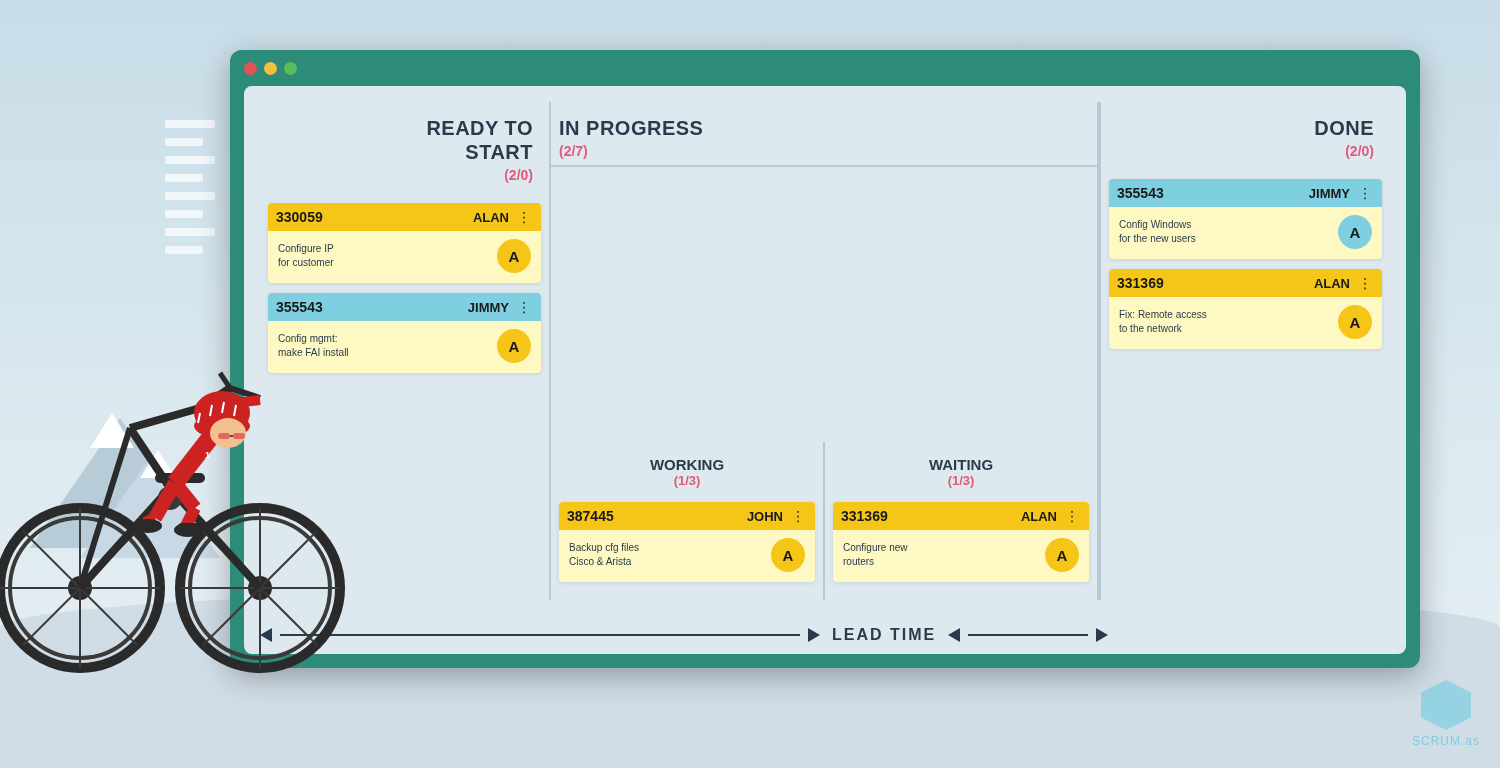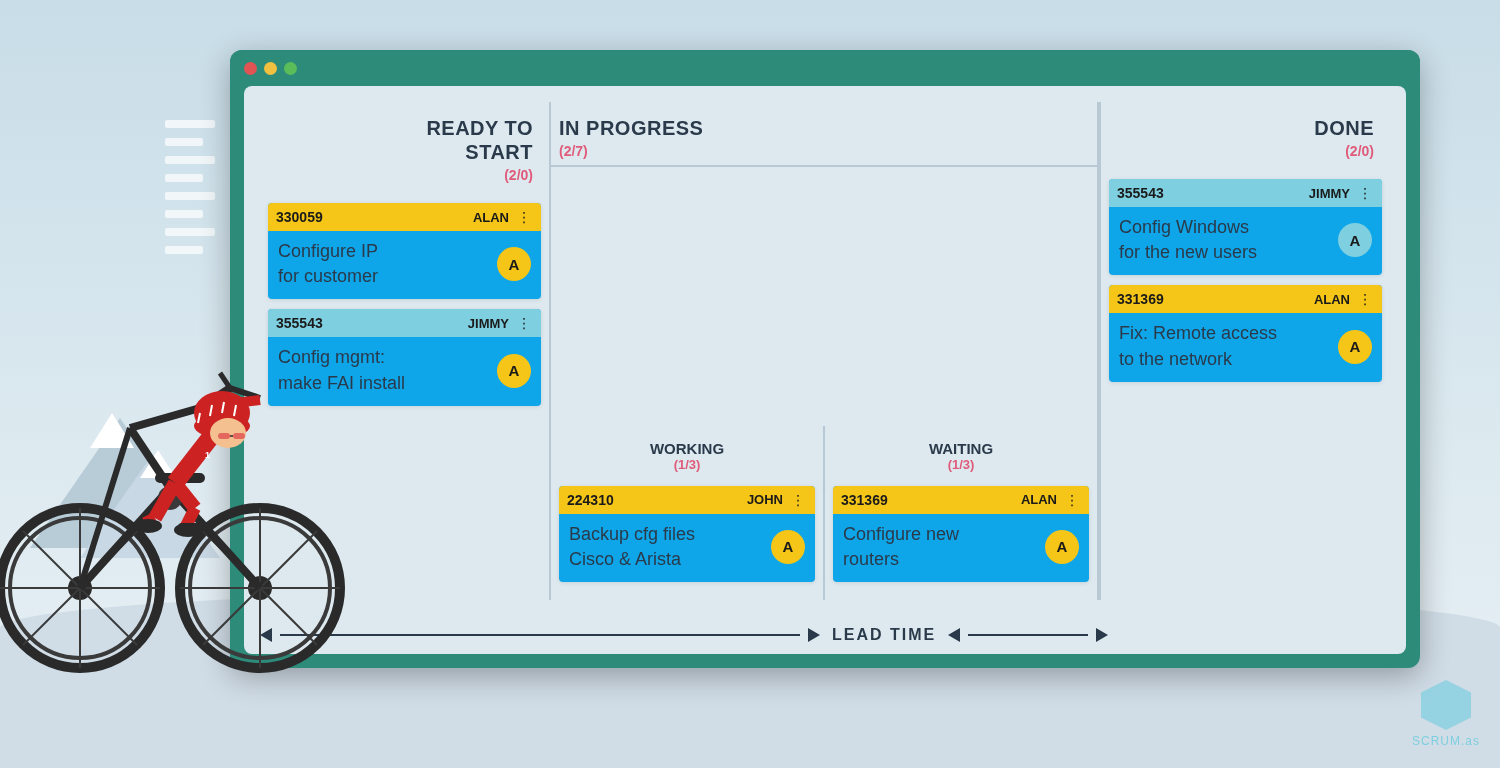--- a/index.html
+++ b/index.html
@@ -193,21 +193,21 @@
       text-transform: uppercase;
     }
     .sub-column-subtitle {
       color: #e05b7a;
       font-size: 13px;
       font-weight: 600;
     }
 
     
     .task-card {
-      background: #0ea5e9;
+      background: #fef9c3;
       border-radius: 4px;
       margin-bottom: 10px;
       overflow: hidden;
       box-shadow: 0 1px 4px rgba(0,0,0,0.1);
     }
 
     .card-header {
       display: flex;
       align-items: center;
       padding: 6px 8px;
@@ -235,21 +235,21 @@
     }
 
     .card-body {
       padding: 8px 10px 10px;
       display: flex;
       align-items: center;
       gap: 8px;
     }
     .card-description {
       flex: 1;
-      font-size: 18px;
+      font-size: 10px;
       color: #2a3a4a;
       line-height: 1.4;
     }
     .card-avatar {
       width: 34px;
       height: 34px;
       border-radius: 50%;
       display: flex;
       align-items: center;
       justify-content: center;
@@ -422,21 +422,21 @@
         </div>
         <div class="in-progress-sub-columns">
 
           <div class="sub-column">
             <div class="sub-column-header">
               <div class="sub-column-title">WORKING</div>
               <div class="sub-column-subtitle">(1/3)</div>
             </div>
             <div class="task-card">
               <div class="card-header card-header-yellow">
-                <span class="card-id">224310</span>
+                <span class="card-id">387445</span>
                 <span class="card-assignee">JOHN</span>
                 <span class="card-menu">⋮</span>
               </div>
               <div class="card-body">
                 <div class="card-description">Backup cfg files<br>Cisco &amp; Arista</div>
                 <div class="card-avatar avatar-yellow">A</div>
               </div>
             </div>
           </div>
 

